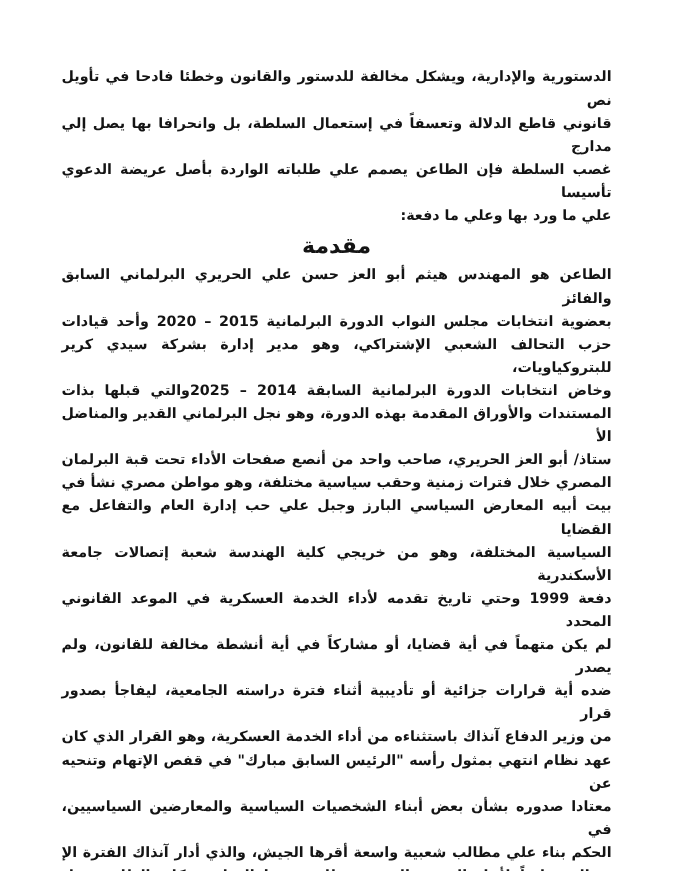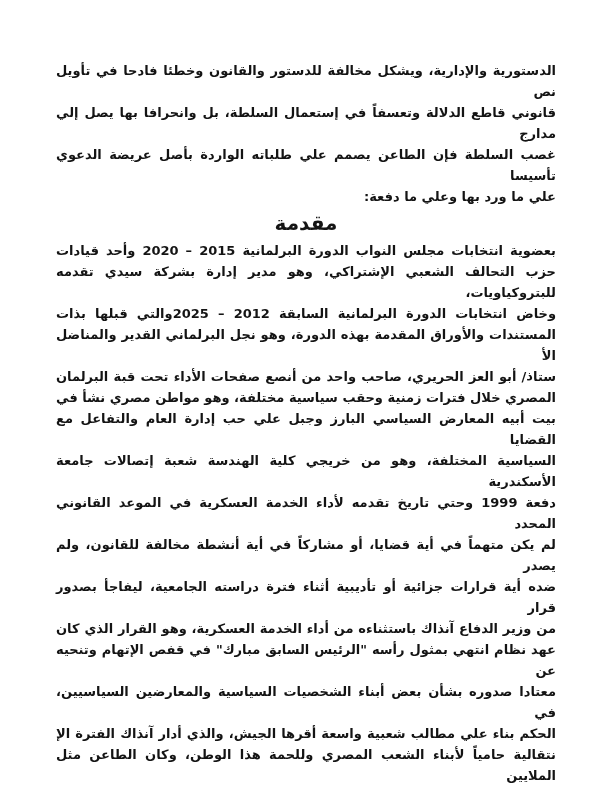--- a/index.html
+++ b/index.html
@@ -50,23 +50,24 @@
   <div class="para">
       <div class="line">الدستورية والإدارية، ويشكل مخالفة للدستور والقانون وخطئا فادحا في تأويل نص</div>
       <div class="line">قانوني قاطع الدلالة وتعسفاً في إستعمال السلطة، بل وانحرافا بها يصل إلي مدارج</div>
       <div class="line">غصب السلطة فإن الطاعن يصمم علي طلباته الواردة بأصل عريضة الدعوي تأسيسا</div>
       <div class="line last">علي ما ورد بها وعلي ما دفعة:</div>
     </div>
 
   <div class="heading">مقدمة</div>
 
   <div class="para">
+      <div class="line">الطاعن هو المهندس هيثم أبو العز حسن علي الحريري  البرلماني السابق والفائز</div>
       <div class="line">بعضوية انتخابات مجلس النواب الدورة البرلمانية 2015 – 2020 وأحد قيادات</div>
-      <div class="line">حزب التحالف الشعبي الإشتراكي، وهو مدير إدارة بشركة سيدي تقدمه للبتروكياويات،</div>
-      <div class="line">وخاض انتخابات الدورة البرلمانية السابقة 2012 –  2025والتي قبلها بذات</div>
+      <div class="line">حزب التحالف الشعبي الإشتراكي، وهو مدير إدارة بشركة سيدي كرير للبتروكياويات،</div>
+      <div class="line">وخاض انتخابات الدورة البرلمانية السابقة 2014 –  2025والتي قبلها بذات</div>
       <div class="line">المستندات والأوراق المقدمة بهذه الدورة، وهو نجل البرلماني القدير والمناضل الأ</div>
       <div class="line">ستاذ/ أبو العز الحريري، صاحب واحد من أنصع صفحات الأداء تحت قبة البرلمان</div>
       <div class="line">المصري خلال فترات زمنية وحقب سياسية مختلفة، وهو مواطن مصري نشأ في</div>
       <div class="line">بيت أبيه المعارض السياسي البارز وجبل علي حب إدارة العام والتفاعل مع القضايا</div>
       <div class="line">السياسية المختلفة، وهو من خريجي كلية الهندسة شعبة إتصالات جامعة الأسكندرية</div>
       <div class="line">دفعة 1999 وحتي تاريخ تقدمه لأداء الخدمة العسكرية في الموعد القانوني المحدد</div>
       <div class="line">لم يكن متهماً في أية قضايا، أو مشاركاً في أية أنشطة مخالفة للقانون، ولم يصدر</div>
       <div class="line">ضده أية قرارات جزائية أو تأديبية أثناء فترة دراسته الجامعية، ليفاجأ بصدور قرار</div>
       <div class="line">من وزير الدفاع آنذاك باستثناءه من أداء الخدمة العسكرية، وهو القرار الذي كان</div>
       <div class="line">عهد نظام انتهي بمثول رأسه "الرئيس السابق مبارك" في قفص الإتهام وتنحيه عن</div>

